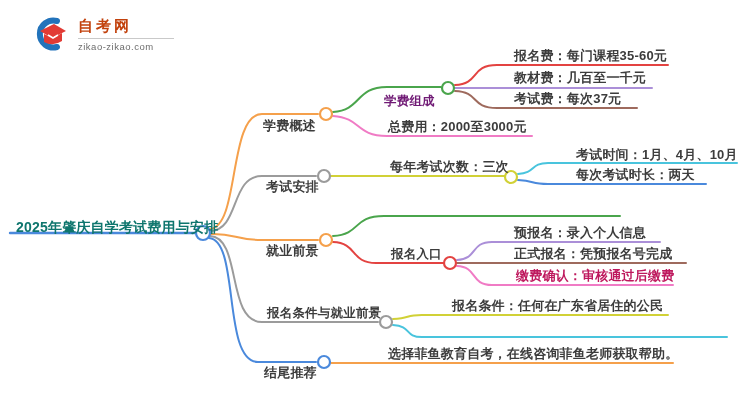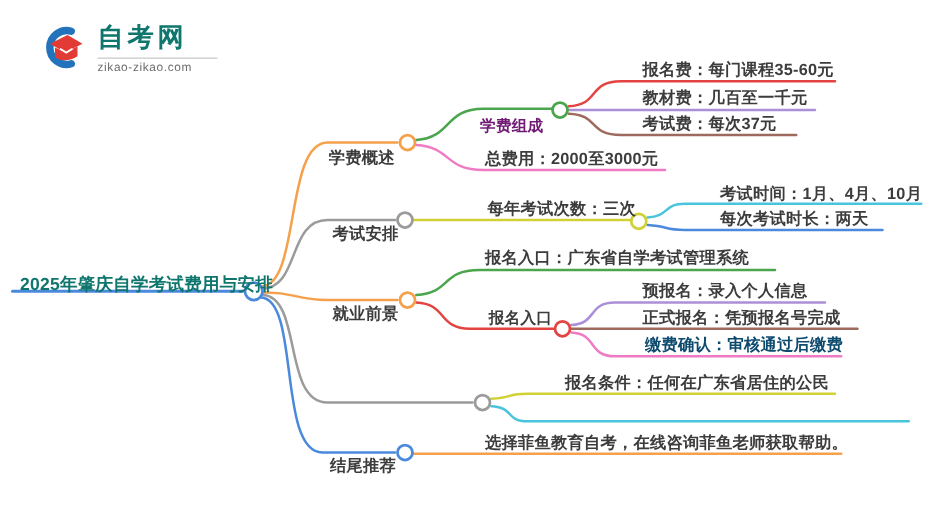--- a/index.html
+++ b/index.html
@@ -15,21 +15,21 @@
     font-weight:600;line-height:1.15;letter-spacing:0.2px;text-align:right;
   }
   .lv1{font-size:13px;margin-top:20px;}
   .lv2{font-size:12.5px;}
   .leaf{font-size:13px;}
   .root-label{font-size:14px;color:#3a3a3a;}
   
   .logo{position:absolute;left:30px;top:16px;display:flex;align-items:center;}
   .logo-icon{width:38px;height:36px;position:relative;}
   .logo-text{margin-left:10px;}
-  .logo-title{font-size:21px;font-weight:bold;color:#0f766e;letter-spacing:3px;}
+  .logo-title{font-size:15px;font-weight:bold;color:#c2410c;letter-spacing:3px;}
   .logo-divider{height:1px;background:#c9c9c9;margin:2px 0 2px 0;width:96px;}
   .logo-domain{font-size:9.5px;color:#6d6d6d;letter-spacing:0.5px;}
 </style>
 </head>
 <body>
 
 <div id="stage">
 
   <div class="logo">
     <div class="logo-icon">
@@ -100,24 +100,24 @@
   <div class="label leaf" style="left: 514px; top: 71px; color: rgb(60, 60, 60);">教材费：几百至一千元</div>
   <div class="label leaf" style="left: 514px; top: 92px; color: rgb(60, 60, 60);">考试费：每次37元</div>
   <div class="label leaf" style="left: 388px; top: 120px; color: rgb(60, 60, 60);">总费用：2000至3000元</div>
 
   <div class="label lv1" style="left: 266px; top: 160px; color: rgb(60, 60, 60);">考试安排</div>
   <div class="label leaf" style="left: 390px; top: 160px; color: rgb(60, 60, 60);">每年考试次数：三次</div>
   <div class="label leaf" style="left: 576px; top: 148px; color: rgb(60, 60, 60);">考试时间：1月、4月、10月</div>
   <div class="label leaf" style="left: 576px; top: 168px; color: rgb(60, 60, 60);">每次考试时长：两天</div>
 
   <div class="label lv1" style="left: 266px; top: 224px; color: rgb(60, 60, 60);">就业前景</div>
-  <div class="label leaf" style="left: 388px; top: 199px; color: rgb(60, 60, 60);">报名入口：广东省自学考试管理系统</div>
   <div class="label lv2" style="left: 391px; top: 247px; color: rgb(60, 60, 60);">报名入口</div>
   <div class="label leaf" style="left: 514px; top: 226px; color: rgb(60, 60, 60);">预报名：录入个人信息</div>
   <div class="label leaf" style="left: 514px; top: 247px; color: rgb(60, 60, 60);">正式报名：凭预报名号完成</div>
-  <div class="label leaf" style="left: 516px; top: 269px; color: #0c4a6e;">缴费确认：审核通过后缴费</div>
+  <div class="label leaf" style="left: 516px; top: 269px; color: #be185d;">缴费确认：审核通过后缴费</div>
 
+  <div class="label lv2" style="left: 267px; top: 306px; color: rgb(60, 60, 60);">报名条件与就业前景</div>
   <div class="label leaf" style="left: 452px; top: 299px; color: rgb(60, 60, 60);">报名条件：任何在广东省居住的公民</div>
 
   <div class="label lv1" style="left: 264px; top: 346px; color: rgb(60, 60, 60);">结尾推荐</div>
   <div class="label leaf" style="left: 388px; top: 347px; color: rgb(60, 60, 60);">选择菲鱼教育自考，在线咨询菲鱼老师获取帮助。</div>
 
 </div>
 
 </body></html>

